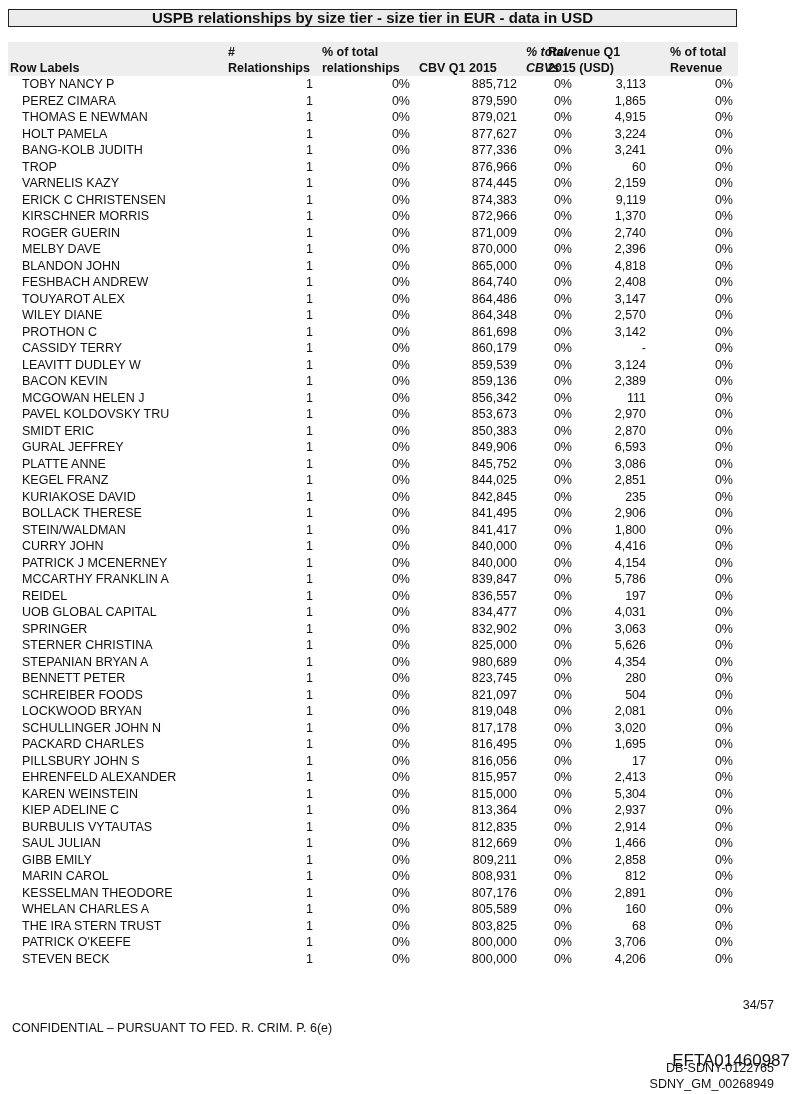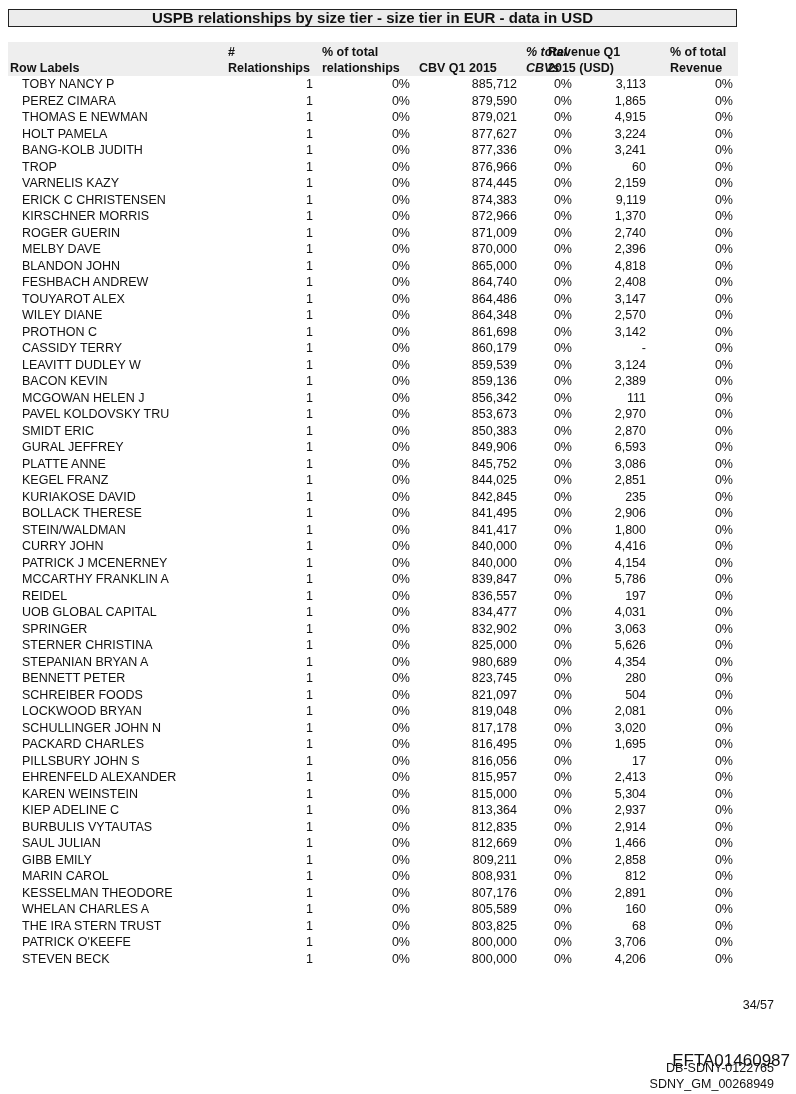--- a/index.html
+++ b/index.html
@@ -563,18 +563,19 @@
       <span class="c c-cbv">800,000</span>
       <span class="c c-pc">0%</span>
       <span class="c c-rev">4,206</span>
       <span class="c c-prev">0%</span>
     </div>
   </div>
 
 <div class="page-num">34/57</div>
 
 <div class="foot-left">
+  <div>CONFIDENTIAL – PURSUANT TO FED. R. CRIM. P. 6(e)</div>
 </div>
 <div class="foot-right">
   <div>DB-SDNY-0122765</div>
   <div>SDNY_GM_00268949</div>
 </div>
 <div class="efta">EFTA01460987</div>
 
 </body></html>

